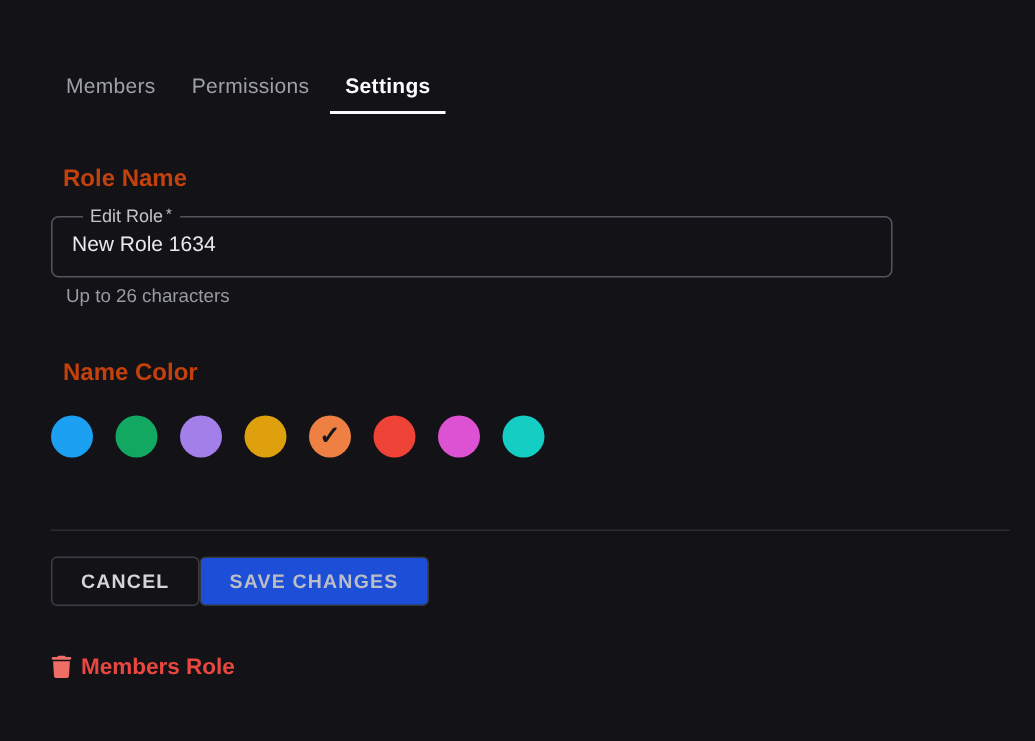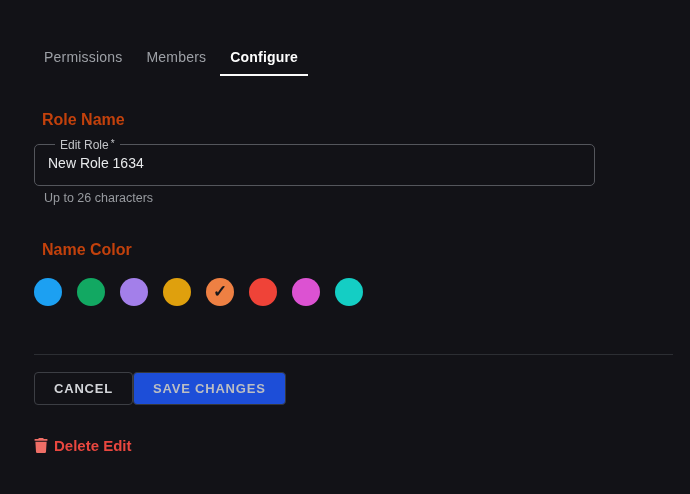--- a/index.html
+++ b/index.html
@@ -75,23 +75,23 @@
   }
   .trash{width:14px;height:15px;fill:#ee6e66;flex:0 0 auto;}
 </style>
 </head>
 <body>
 
 <div class="page">
 
 
   <nav class="tabs">
+    <div class="tab">Members</div>
     <div class="tab">Permissions</div>
-    <div class="tab">Members</div>
-    <div class="tab active">Configure</div>
+    <div class="tab active">Settings</div>
   </nav>
 
   <section>
     <h2 class="section-heading role-name-heading">Role Name</h2>
     <fieldset class="outlined-field">
       <legend><span>Edit Role</span><span class="star">*</span></legend>
       <input class="role-input" type="text" value="New Role 1634" style="">
     </fieldset>
     <div class="helper">Up to 26 characters</div>
   </section>
@@ -116,16 +116,16 @@
 
   <div class="actions">
     <button class="btn-cancel">CANCEL</button>
     <button class="btn-save">SAVE CHANGES</button>
   </div>
 
   <div class="delete-link">
     <svg class="trash" viewBox="0 0 448 512" aria-hidden="true">
       <path d="M135.2 17.7L128 32H32C14.3 32 0 46.3 0 64S14.3 96 32 96H416c17.7 0 32-14.3 32-32s-14.3-32-32-32H320l-7.2-14.3C307.4 6.8 296.3 0 284.2 0H163.8c-12.1 0-23.2 6.8-28.6 17.7zM416 128H32L53.2 467c1.6 25.3 22.6 45 47.9 45H346.9c25.3 0 46.3-19.7 47.9-45L416 128z"></path>
     </svg>
-    <span>Delete Edit</span>
+    <span>Members Role</span>
   </div>
 
 </div>
 
 </body></html>

